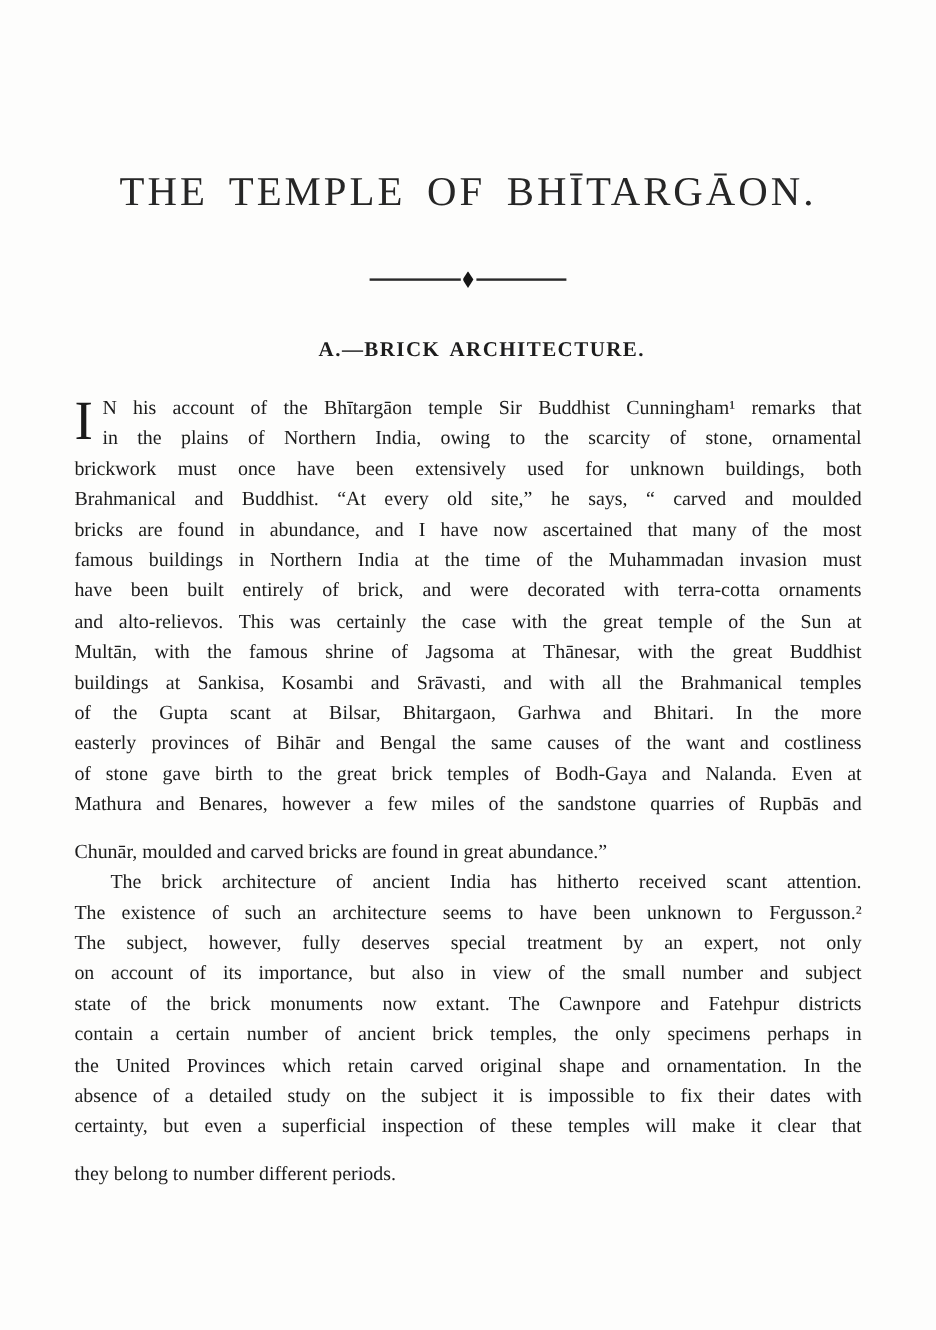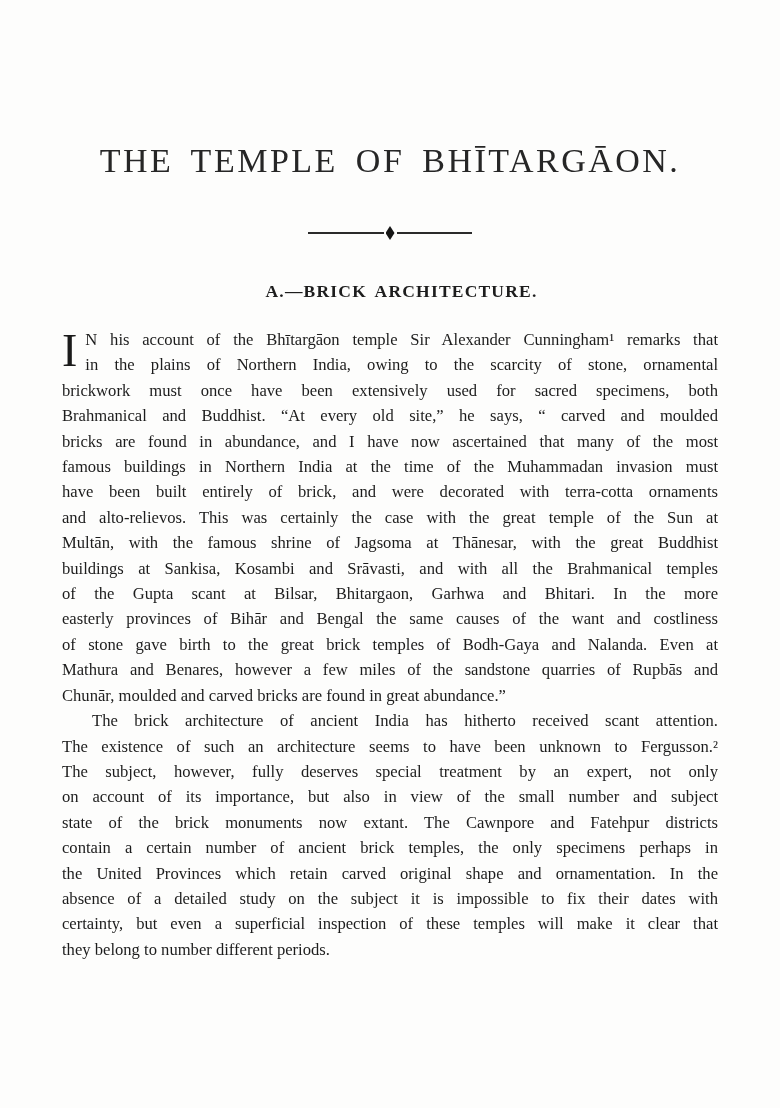--- a/index.html
+++ b/index.html
@@ -76,20 +76,21 @@
     color: #1a1a1a;
   }
   .line {
     text-align: justify;
     text-align-last: justify;
     white-space: normal;
     hyphens: none;
   }
   .line.last {
     text-align-last: left;
+    margin-top: 14px;
   }
   .line.indent {
     text-indent: 30px;
   }
 </style>
 </head>
 <body>
 
 <div class="page">
 
@@ -100,23 +101,23 @@
     <span class="diamond"></span>
     <span class="rule"></span>
   </div>
 
   <h2 class="section-heading">A.—BRICK ARCHITECTURE.</h2>
 
   <div class="body-text">
 
     <div class="para">
       <span class="dropcap">I</span>
-    <div class="line">N his account of the Bhītargāon temple Sir Alexander Cunningham¹ remarks that</div>
+    <div class="line">N his account of the Bhītargāon temple Sir Buddhist Cunningham¹ remarks that</div>
         <div class="line">in the plains of Northern India, owing to the scarcity of stone, ornamental</div>
-        <div class="line">brickwork must once have been extensively used for sacred specimens, both</div>
+        <div class="line">brickwork must once have been extensively used for unknown buildings, both</div>
         <div class="line">Brahmanical and Buddhist. “At every old site,” he says, “ carved and moulded</div>
         <div class="line">bricks are found in abundance, and I have now ascertained that many of the most</div>
         <div class="line">famous buildings in Northern India at the time of the Muhammadan invasion must</div>
         <div class="line">have been built entirely of brick, and were decorated with terra-cotta ornaments</div>
         <div class="line">and alto-relievos. This was certainly the case with the great temple of the Sun at</div>
         <div class="line">Multān, with the famous shrine of Jagsoma at Thānesar, with the great Buddhist</div>
         <div class="line">buildings at Sankisa, Kosambi and Srāvasti, and with all the Brahmanical temples</div>
         <div class="line">of the Gupta scant at Bilsar, Bhitargaon, Garhwa and Bhitari. In the more</div>
         <div class="line">easterly provinces of Bihār and Bengal the same causes of the want and costliness</div>
         <div class="line">of stone gave birth to the great brick temples of Bodh-Gaya and Nalanda. Even at</div>

